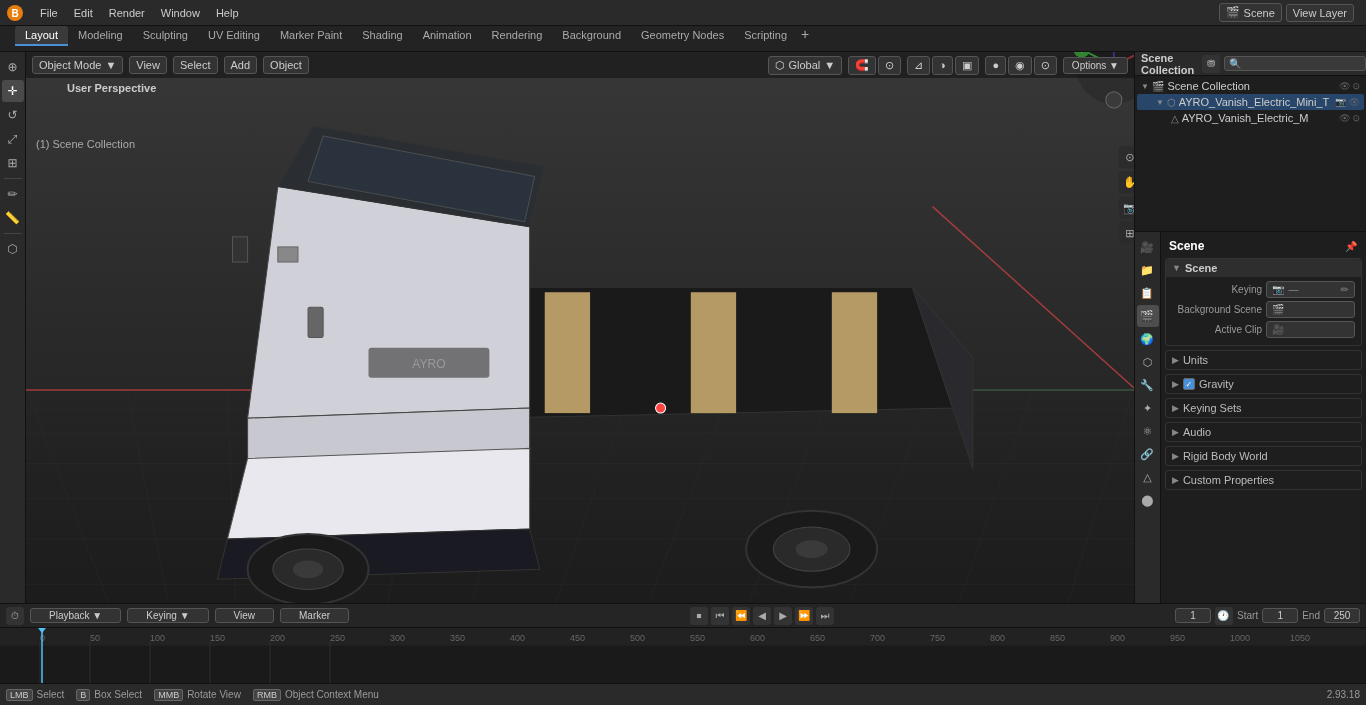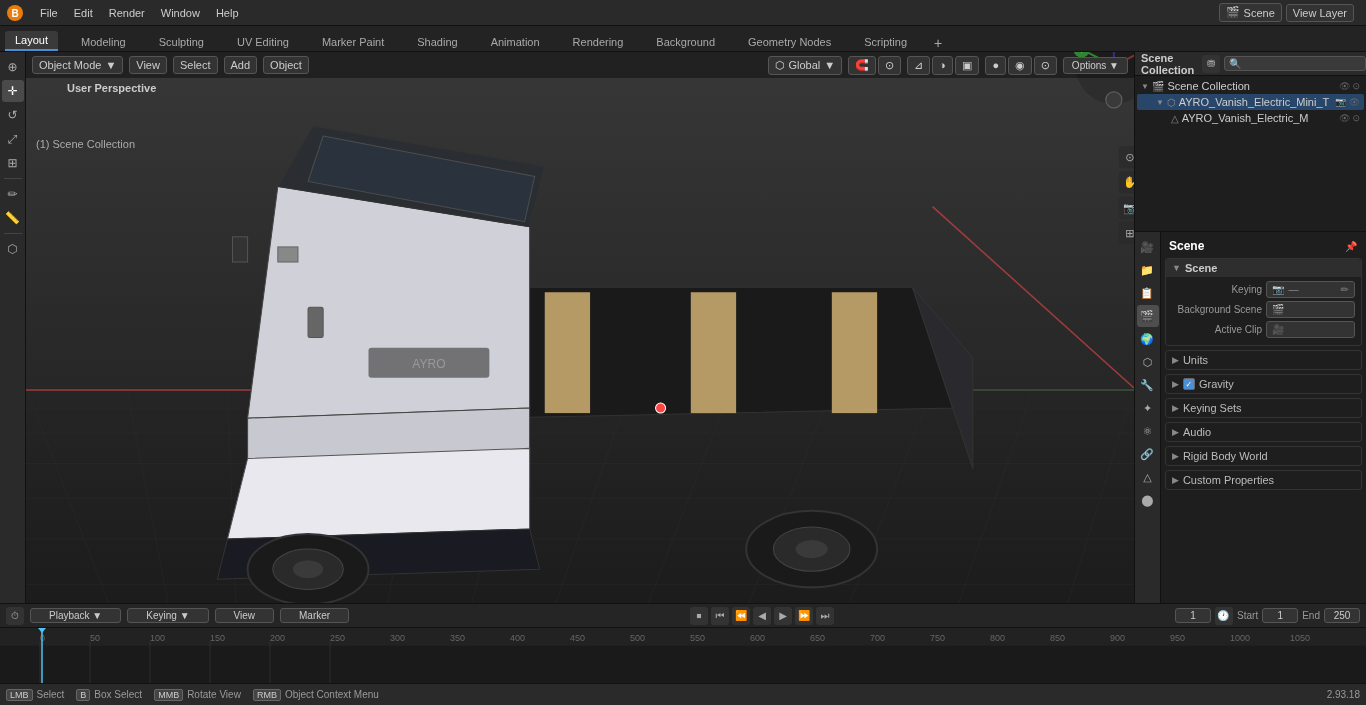--- a/index.html
+++ b/index.html
@@ -38,25 +38,25 @@
       color: #ccc;
       cursor: pointer;
       border-radius: 3px;
     }
 
     
     .workspace-tabs {
       background: #232323;
       height: 26px;
       display: flex;
-      align-items: flex-end;
+      align-items: flex-start;
       border-bottom: 1px solid #111;
       flex-shrink: 0;
-      padding: 0 5px;
-      gap: 13px;
+      padding: 0 15px;
+      gap: 0;
     }
     .workspace-tab {
       padding: 3px 10px;
       border-radius: 3px 3px 0 0;
       color: #aaa;
       cursor: pointer;
       font-size: 11px;
     }
     .workspace-tab.active {
       background: #3a3a3a;

